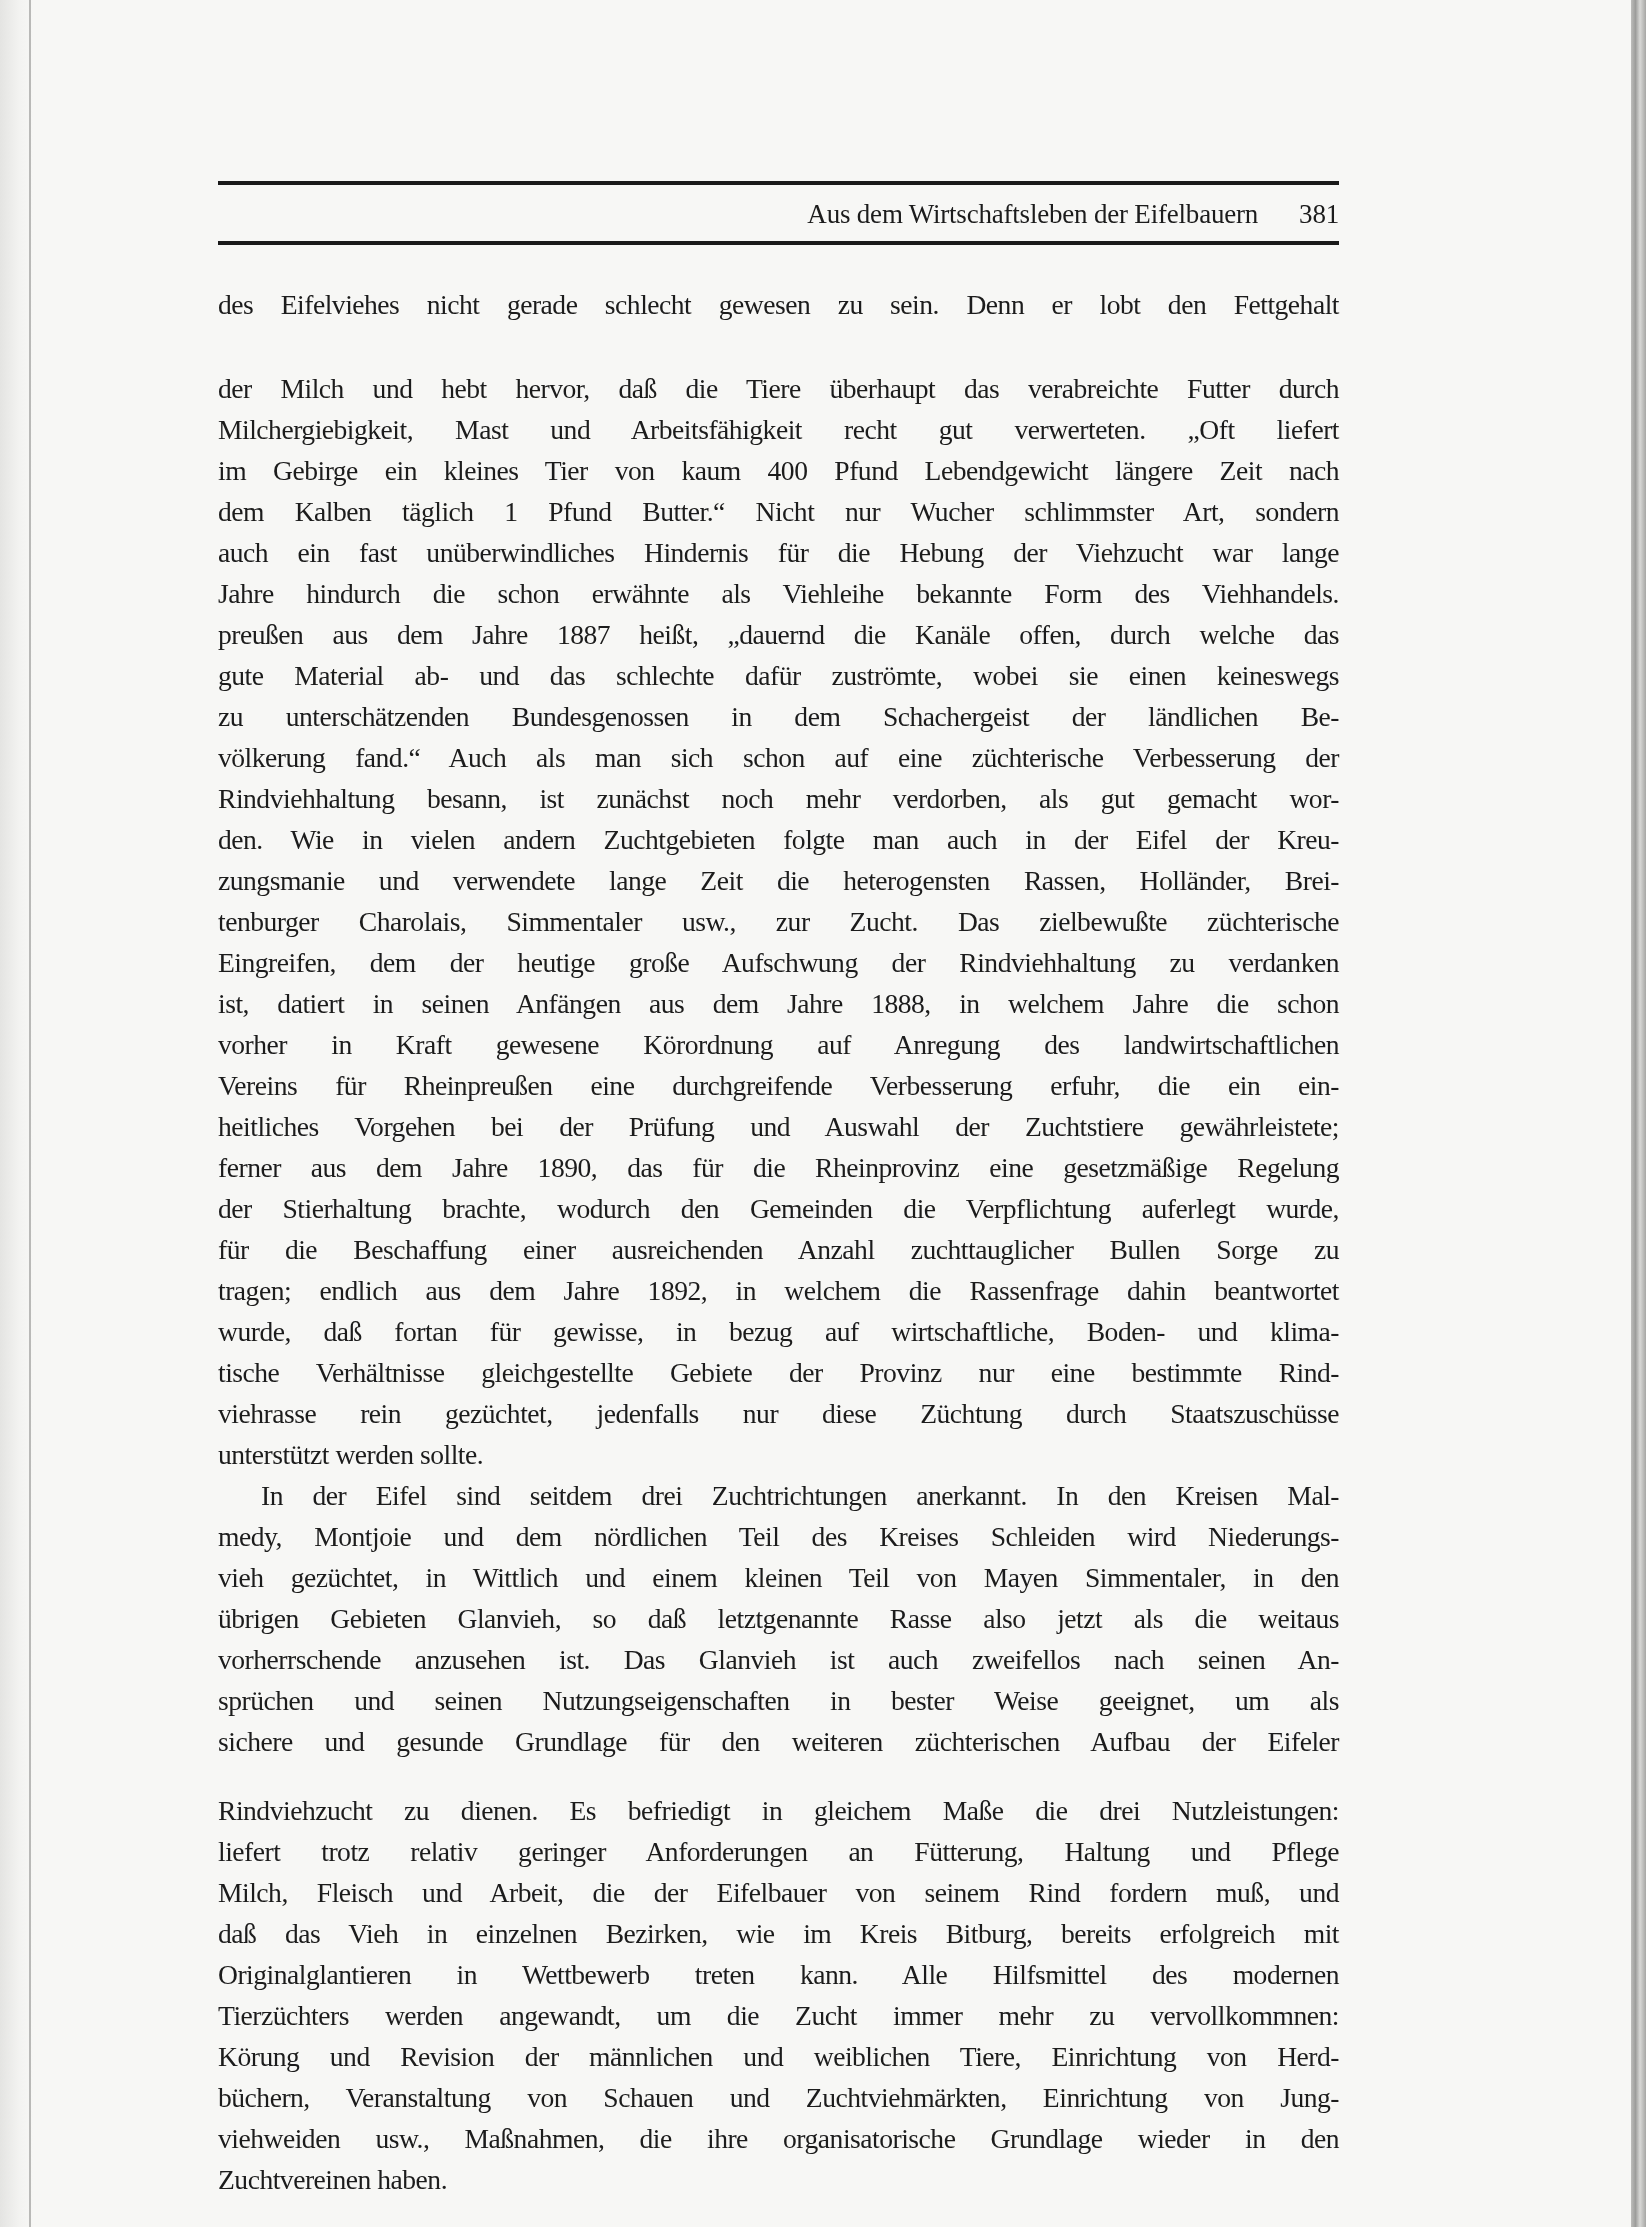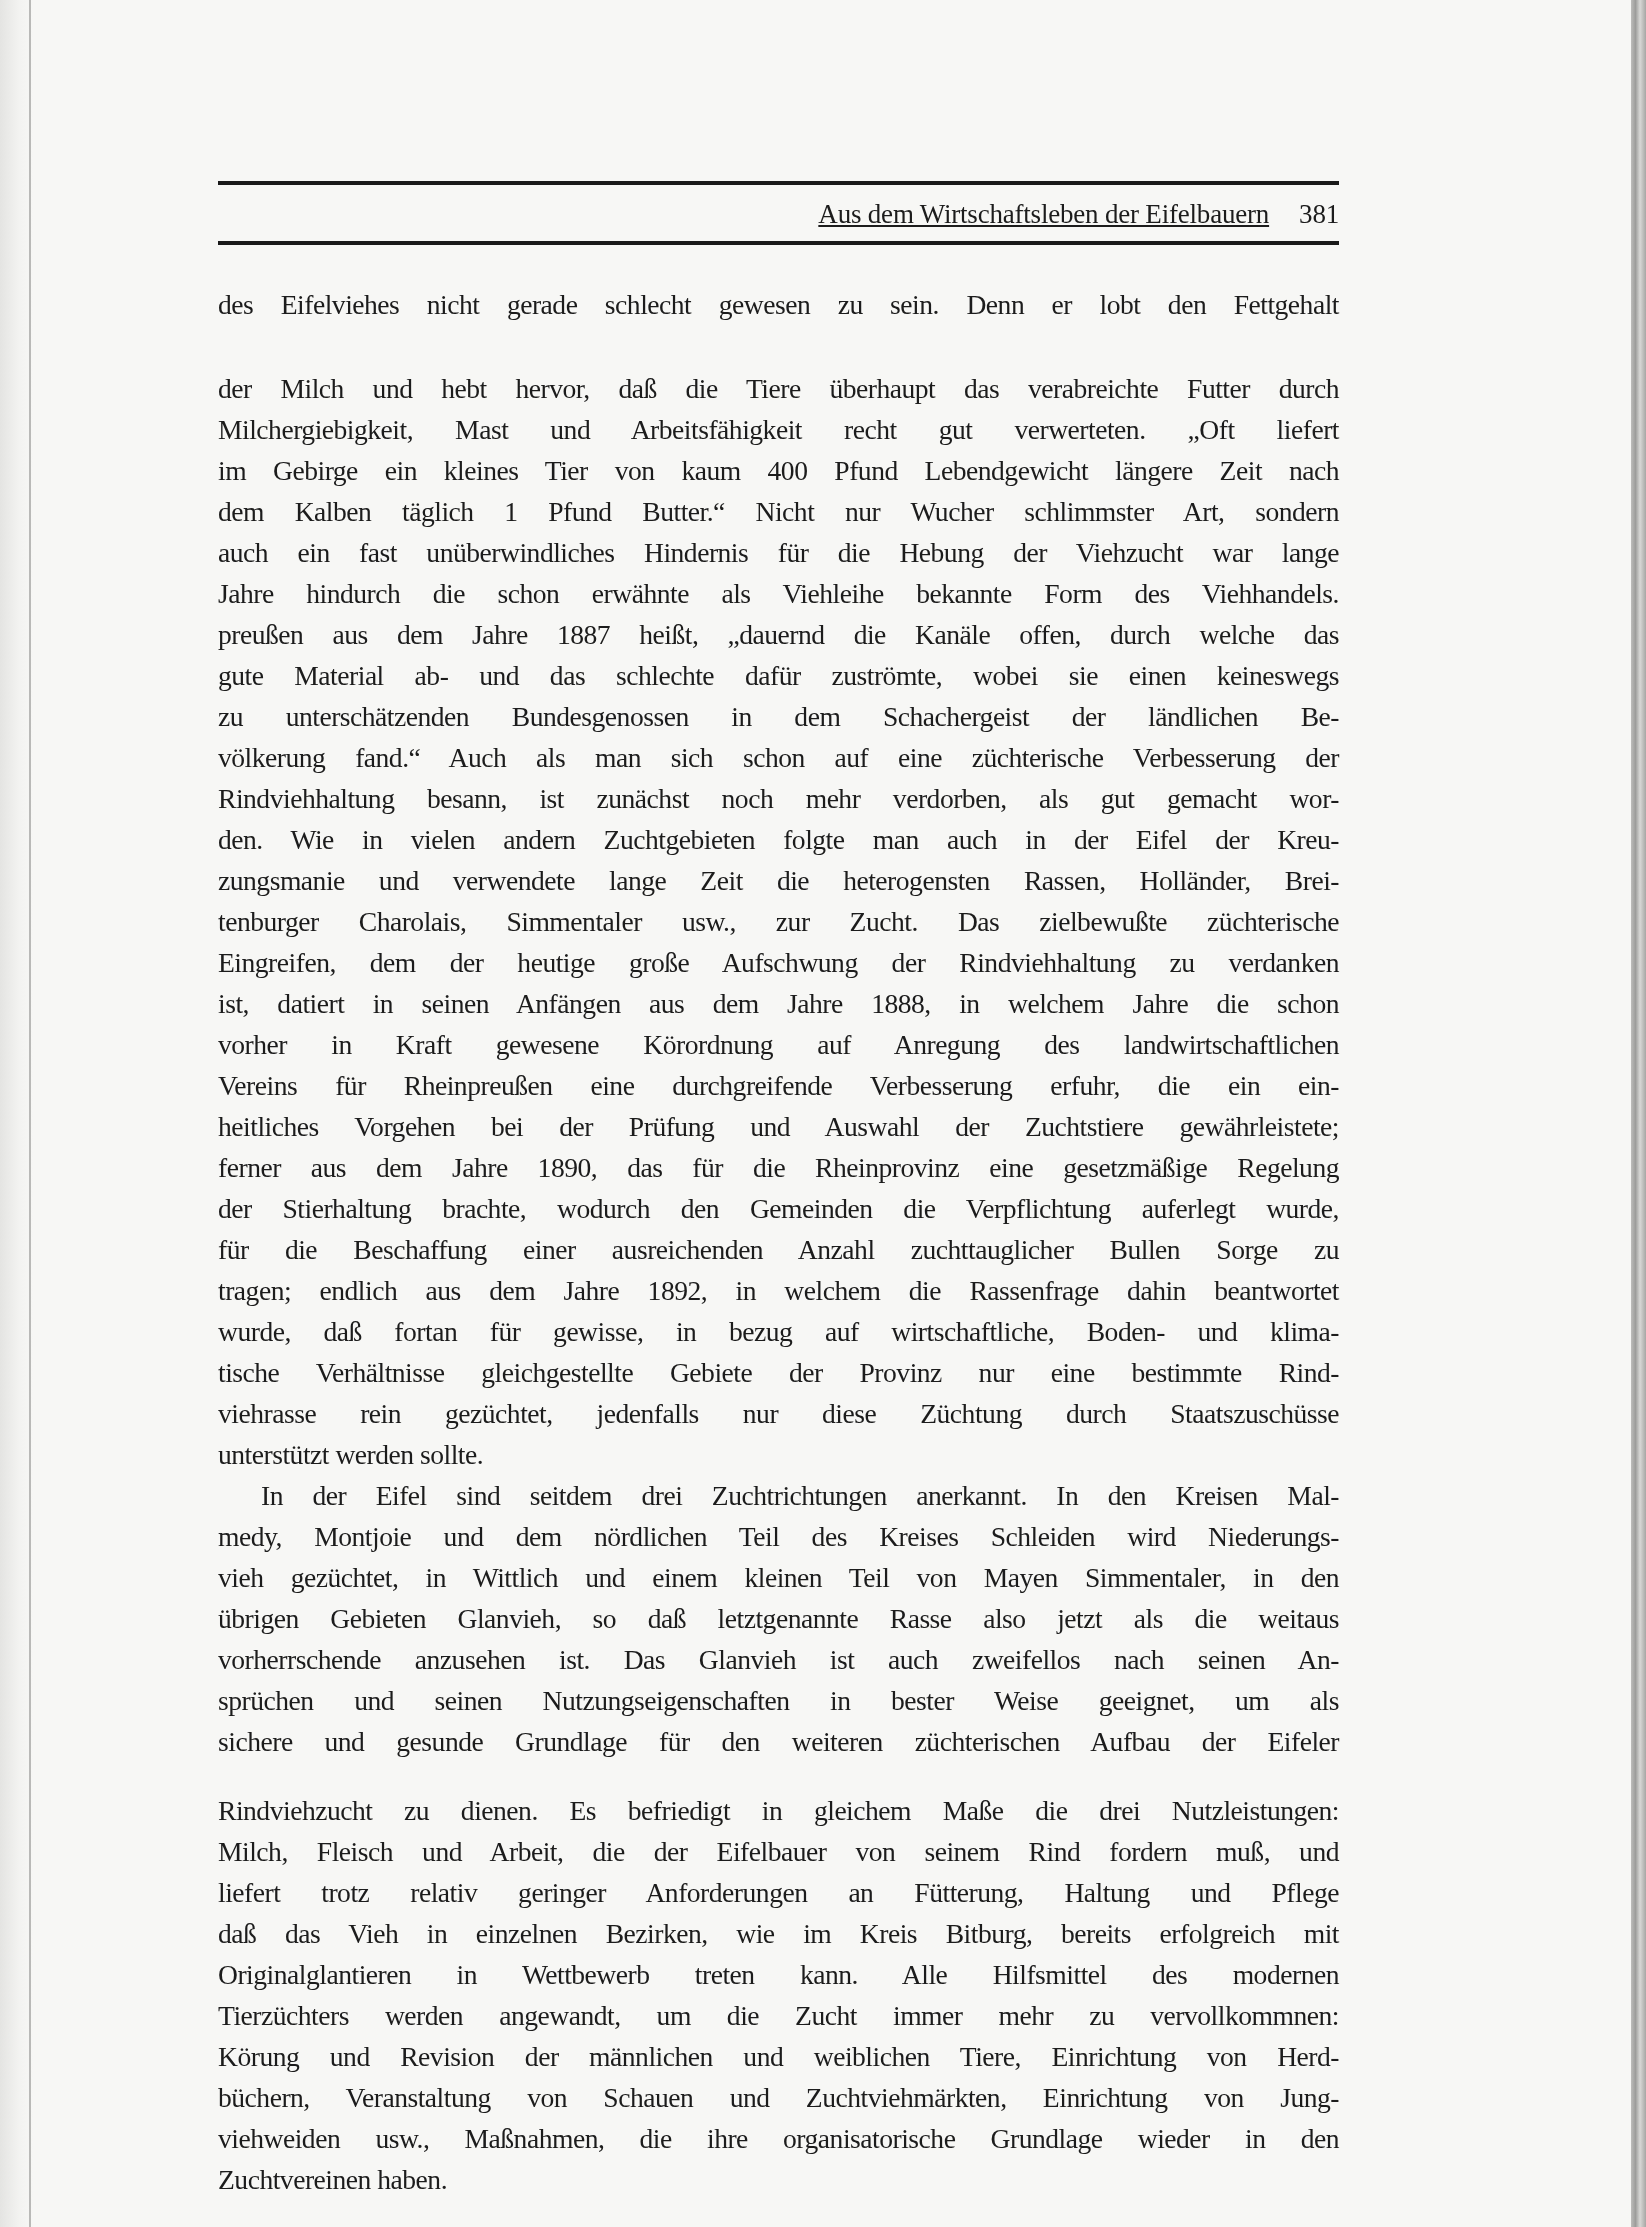--- a/index.html
+++ b/index.html
@@ -27,21 +27,21 @@
       position: absolute; left: 218px; width: 1121px; height: 4.1px;
       background: #1a1a1a;
     }
     .rule-top { top: 181px; }
     .rule-bottom { top: 241px; }
     .running-head {
       position: absolute; top: 194px; left: 218px; width: 1121px;
       text-align: right; font-size: 27px; line-height: 41px;
       letter-spacing: -0.2px;
     }
-    .running-head .title { margin-right: 30px; text-decoration: underline; }
+    .running-head .title { margin-right: 41px; }
     .body-text {
       position: absolute; top: 284px; left: 218px; width: 1121px;
       font-size: 27.6px; line-height: 41px;
     }
     .line {
       display: block; white-space: nowrap;
       text-align: justify; text-align-last: justify;
       height: 41px;
       letter-spacing: -0.5px;
     }
@@ -90,22 +90,22 @@
     <span class="line" style="display: block;">viehrasse rein gezüchtet, jedenfalls nur diese Züchtung durch Staatszuschüsse</span>
     <span class="line last" style="display: block;">unterstützt werden sollte.</span>
     <span class="line indent" style="display: block;">In der Eifel sind seitdem drei Zuchtrichtungen anerkannt. In den Kreisen Mal-</span>
     <span class="line" style="display: block;">medy, Montjoie und dem nördlichen Teil des Kreises Schleiden wird Niederungs-</span>
     <span class="line" style="display: block;">vieh gezüchtet, in Wittlich und einem kleinen Teil von Mayen Simmentaler, in den</span>
     <span class="line" style="display: block;">übrigen Gebieten Glanvieh, so daß letztgenannte Rasse also jetzt als die weitaus</span>
     <span class="line" style="display: block;">vorherrschende anzusehen ist. Das Glanvieh ist auch zweifellos nach seinen An-</span>
     <span class="line" style="display: block;">sprüchen und seinen Nutzungseigenschaften in bester Weise geeignet, um als</span>
     <span class="line" style="display: block;">sichere und gesunde Grundlage für den weiteren züchterischen Aufbau der Eifeler</span>
     <span class="line" style="display: block; margin-top: 28px;">Rindviehzucht zu dienen. Es befriedigt in gleichem Maße die drei Nutzleistungen:</span>
+    <span class="line" style="display: block;">liefert trotz relativ geringer Anforderungen an Fütterung, Haltung und Pflege</span>
     <span class="line" style="display: block;">Milch, Fleisch und Arbeit, die der Eifelbauer von seinem Rind fordern muß, und</span>
-    <span class="line" style="display: block;">liefert trotz relativ geringer Anforderungen an Fütterung, Haltung und Pflege</span>
     <span class="line" style="display: block;">daß das Vieh in einzelnen Bezirken, wie im Kreis Bitburg, bereits erfolgreich mit</span>
     <span class="line" style="display: block;">Originalglantieren in Wettbewerb treten kann. Alle Hilfsmittel des modernen</span>
     <span class="line" style="display: block;">Tierzüchters werden angewandt, um die Zucht immer mehr zu vervollkommnen:</span>
     <span class="line" style="display: block;">Körung und Revision der männlichen und weiblichen Tiere, Einrichtung von Herd-</span>
     <span class="line" style="display: block;">büchern, Veranstaltung von Schauen und Zuchtviehmärkten, Einrichtung von Jung-</span>
     <span class="line" style="display: block;">viehweiden usw., Maßnahmen, die ihre organisatorische Grundlage wieder in den</span>
     <span class="line last" style="display: block;">Zuchtvereinen haben.</span>
   </div>
 
 

